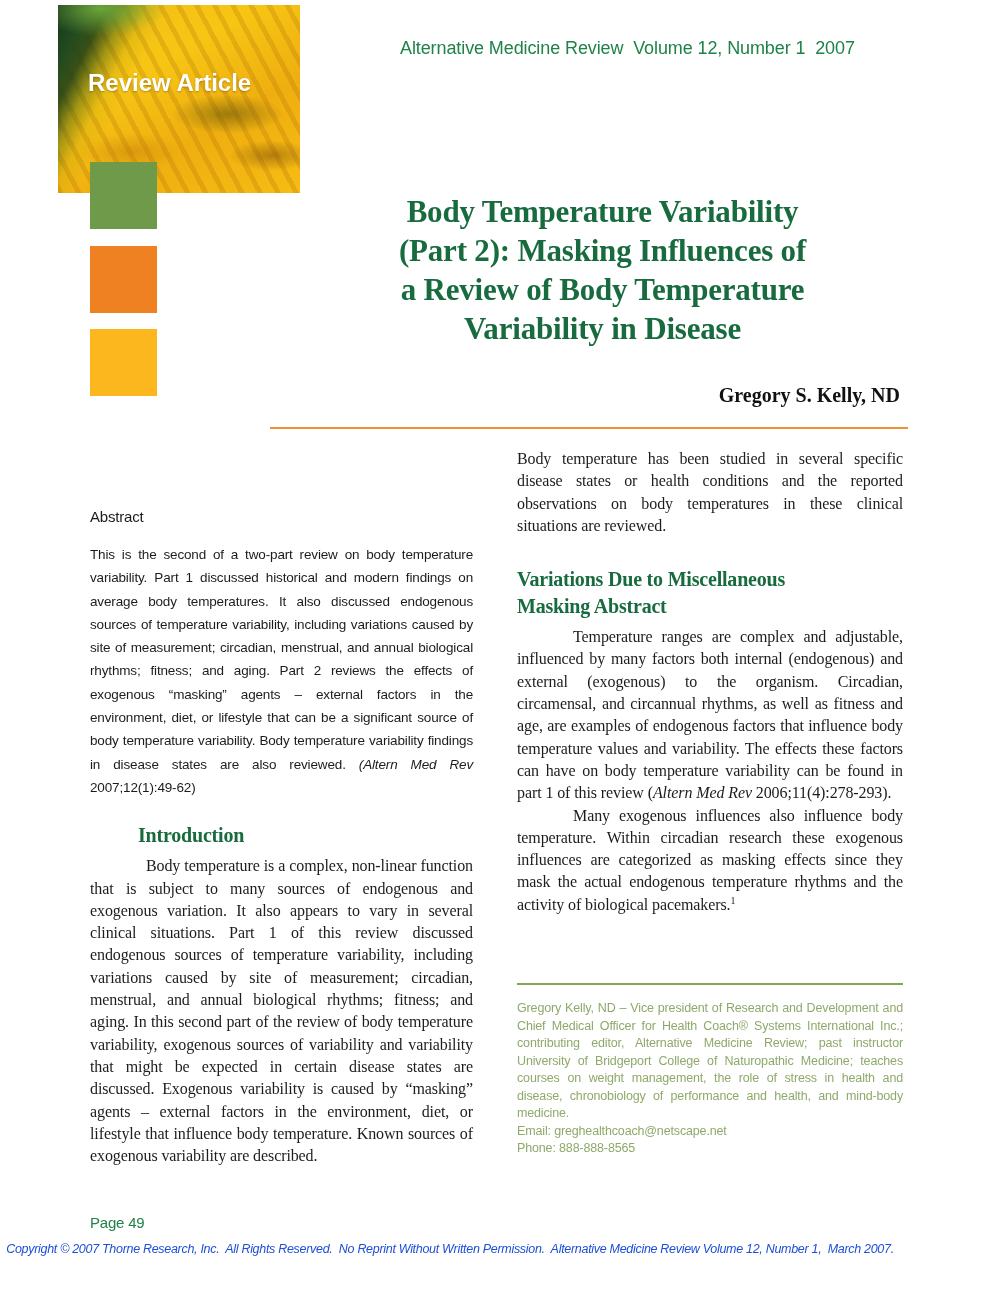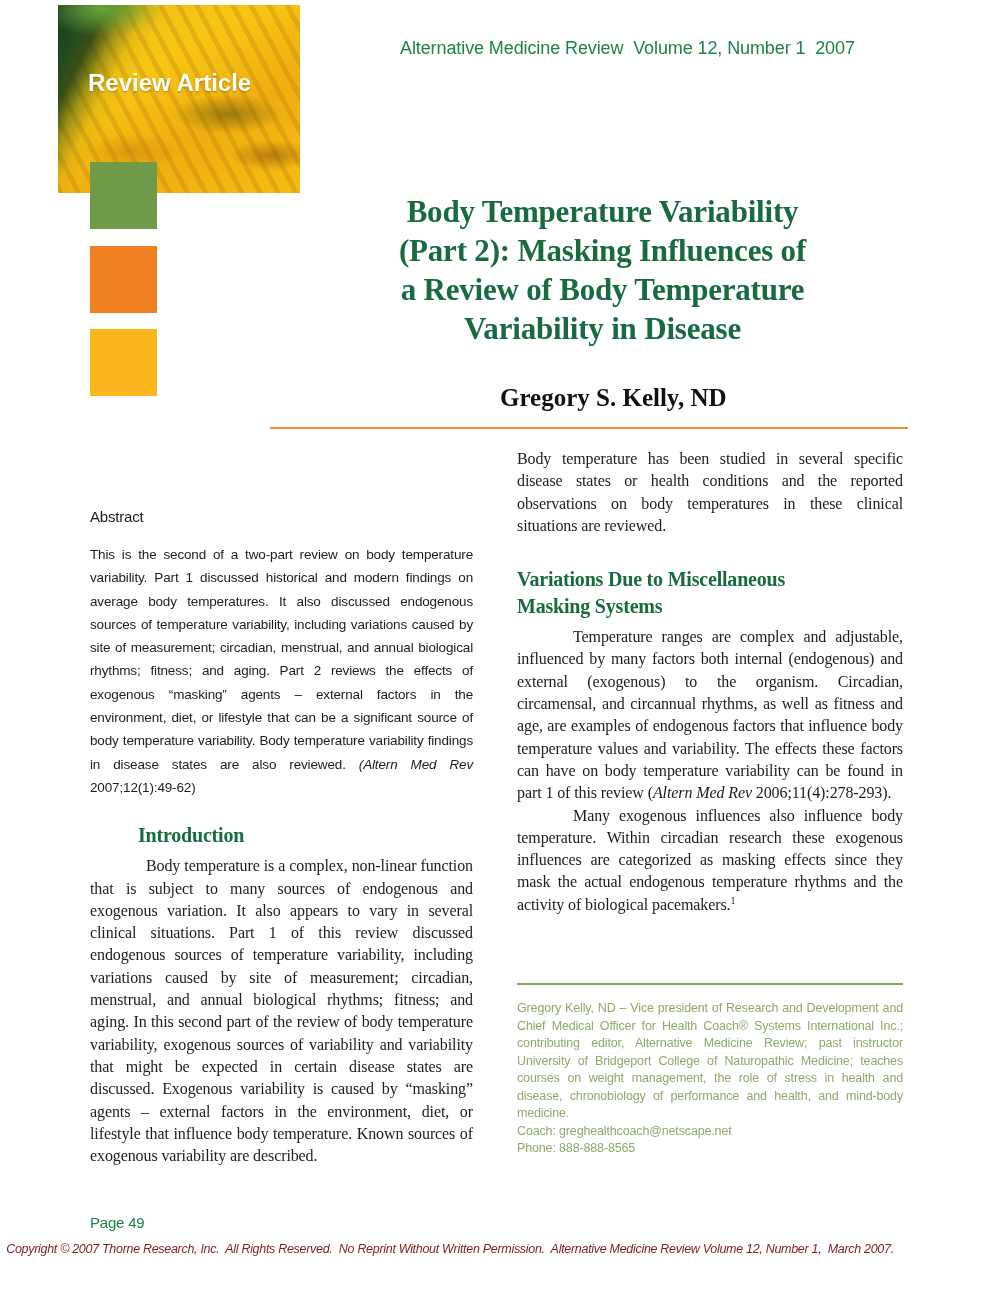--- a/index.html
+++ b/index.html
@@ -60,21 +60,22 @@
   .article-title{
     position:absolute; left:300px; top:160px; width:605px;
     text-align:center;
     font-weight:bold; font-size:31px; line-height:39px;
     color:var(--heading-green);
     letter-spacing:-0.2px;
     margin-top:32px;
   }
   .author-name{
     position:absolute; left:500px; top:384px; width:400px;
-    font-weight:bold; font-size:25px; color:#111111;
+    text-align:right;
+    font-weight:bold; font-size:20px; color:#111111;
   }
   .title-rule{
     position:absolute; left:270px; top:427px; width:638px; height:2px;
     background:var(--rule-orange); border:none;
   }
   
   .col-left{position:absolute; left:90px; top:508px; width:383px;}
   .col-right{position:absolute; left:517px; top:448px; width:386px;}
   .abstract-heading{
     font-family:"Liberation Sans", sans-serif;
@@ -111,21 +112,21 @@
   .page-number{
     position:absolute; left:90px; top:1214px;
     font-family:"Liberation Sans", sans-serif;
     font-size:15px; color:var(--sans-green); letter-spacing:-0.2px;
   }
   .copyright-line{
     position:absolute; left:0; top:1242px; width:900px;
     text-align:center;
     font-family:"Liberation Sans", sans-serif;
     font-style:italic; font-size:12.5px; letter-spacing:-0.3px;
-    color:#7f1d1d;
+    color:#1d4ed8;
     white-space:pre-wrap;
   }
 </style>
 </head>
 <body>
 
 <div class="page">
 
   <div class="journal-header">Alternative Medicine Review  Volume 12, Number 1  2007</div>
 
@@ -151,30 +152,30 @@
     <div class="abstract-heading">Abstract</div>
     <p class="abstract-text"><span>This is the second of a two-part review on body temperature variability. Part 1 discussed historical and modern findings on average body temperatures. It also discussed endogenous sources of temperature variability, including variations caused by site of measurement; circadian, menstrual, and annual biological rhythms; fitness; and aging. Part 2 reviews the effects of exogenous “masking” agents – external factors in the environment, diet, or lifestyle that can be a significant source of body temperature variability. Body temperature variability findings in disease states are also reviewed. </span><span class="italic">(Altern Med Rev</span><span> 2007;12(1):49-62)</span></p>
 
     <h2 class="section-heading">Introduction</h2>
     <p class="body-para indented">Body temperature is a complex, non-linear function that is subject to many sources of endogenous and exogenous variation. It also appears to vary in several clinical situations. Part 1 of this review discussed endogenous sources of temperature variability, including variations caused by site of measurement; circadian, menstrual, and annual biological rhythms; fitness; and aging. In this second part of the review of body temperature variability, exogenous sources of variability and variability that might be expected in certain disease states are discussed. Exogenous variability is caused by “masking” agents – external factors in the environment, diet, or lifestyle that influence body temperature. Known sources of exogenous variability are described.</p>
   </div>
 
   <div class="col-right">
     <p class="body-para">Body temperature has been studied in several specific disease states or health conditions and the reported observations on body temperatures in these clinical situations are reviewed.</p>
 
-    <h2 class="section-heading"><span>Variations Due to Miscellaneous</span><br><span>Masking Systems</span></h2>
+    <h2 class="section-heading"><span>Variations Due to Miscellaneous</span><br><span>Masking Abstract</span></h2>
 
     <p class="body-para indented"><span>Temperature ranges are complex and adjustable, influenced by many factors both internal (endogenous) and external (exogenous) to the organism. Circadian, circamensal, and circannual rhythms, as well as fitness and age, are examples of endogenous factors that influence body temperature values and variability. The effects these factors can have on body temperature variability can be found in part 1 of this review (</span><span class="italic">Altern Med Rev</span><span> 2006;11(4):278-293).</span></p>
 
     <p class="body-para indented"><span>Many exogenous influences also influence body temperature. Within circadian research these exogenous influences are categorized as masking effects since they mask the actual endogenous temperature rhythms and the activity of biological pacemakers.</span><sup>1</sup></p>
   </div>
 
   <div class="bio-block">
     <hr class="bio-divider">
     <p class="bio-text">Gregory Kelly, ND – Vice president of Research and Development and Chief Medical Officer for Health Coach® Systems International Inc.; contributing editor, Alternative Medicine Review; past instructor University of Bridgeport College of Naturopathic Medicine; teaches courses on weight management, the role of stress in health and disease, chronobiology of performance and health, and mind-body medicine.</p>
-    <div class="bio-line">Coach: greghealthcoach@netscape.net</div>
+    <div class="bio-line">Email: greghealthcoach@netscape.net</div>
     <div class="bio-line">Phone: 888-888-8565</div>
   </div>
 
   <div class="page-number">Page 49</div>
   <div class="copyright-line">Copyright © 2007 Thorne Research, Inc.  All Rights Reserved.  No Reprint Without Written Permission.  Alternative Medicine Review Volume 12, Number 1,  March 2007.</div>
 
 </div>
 
 </body></html>

